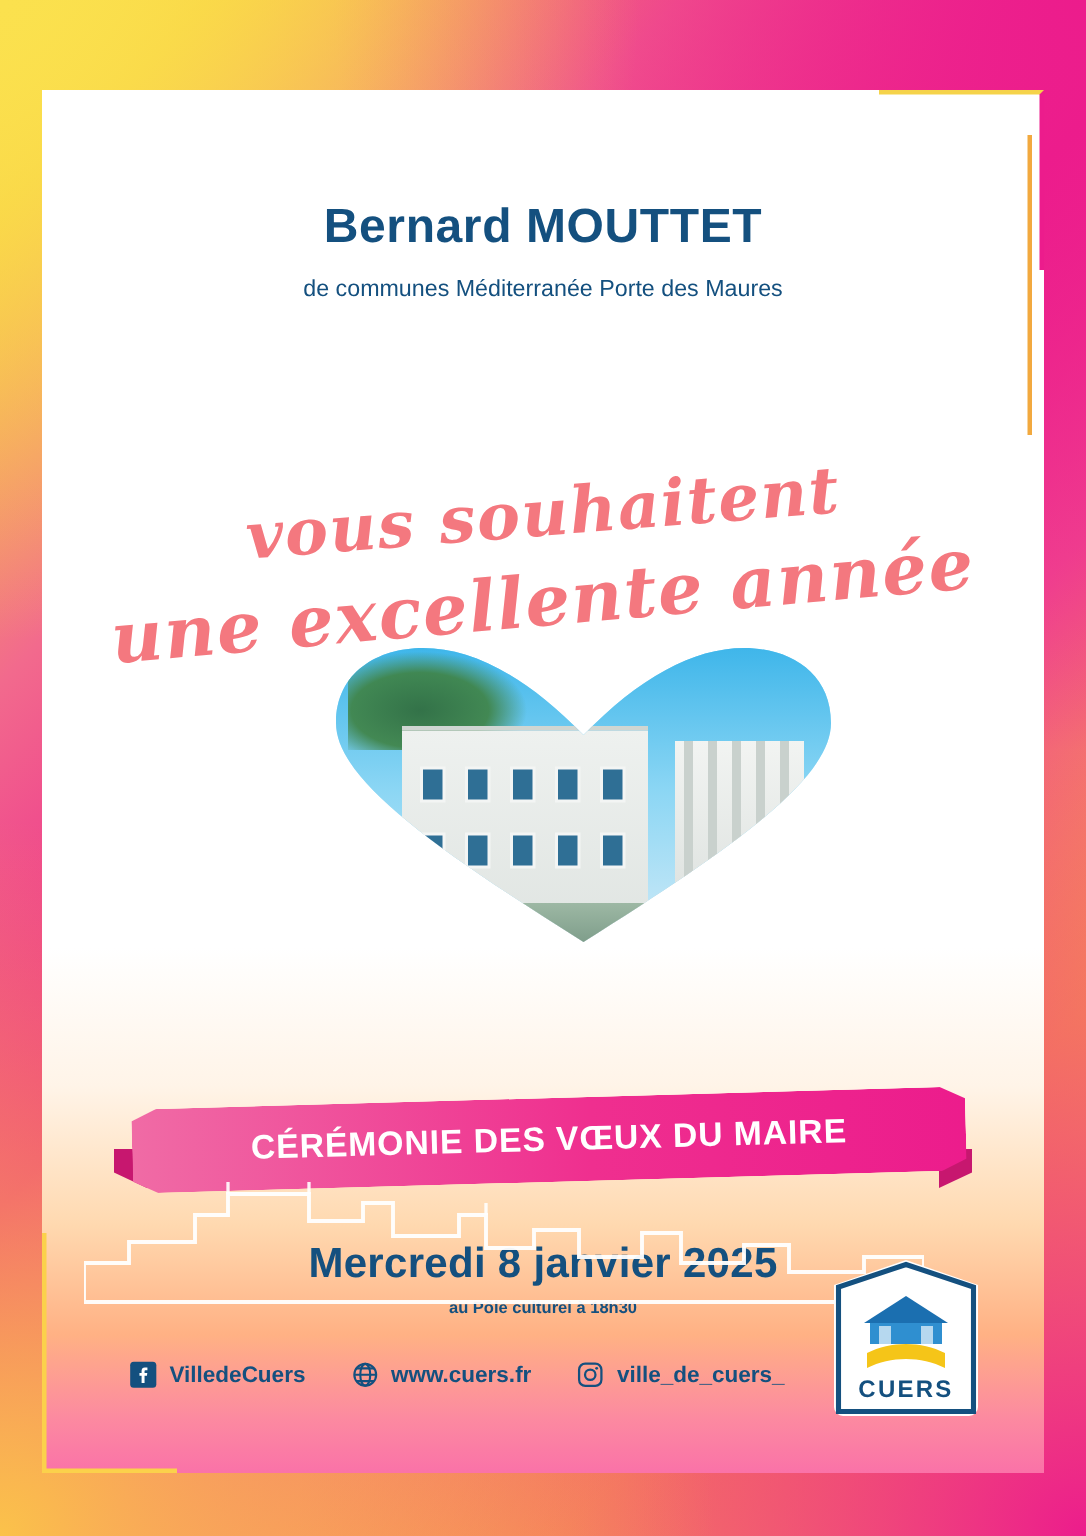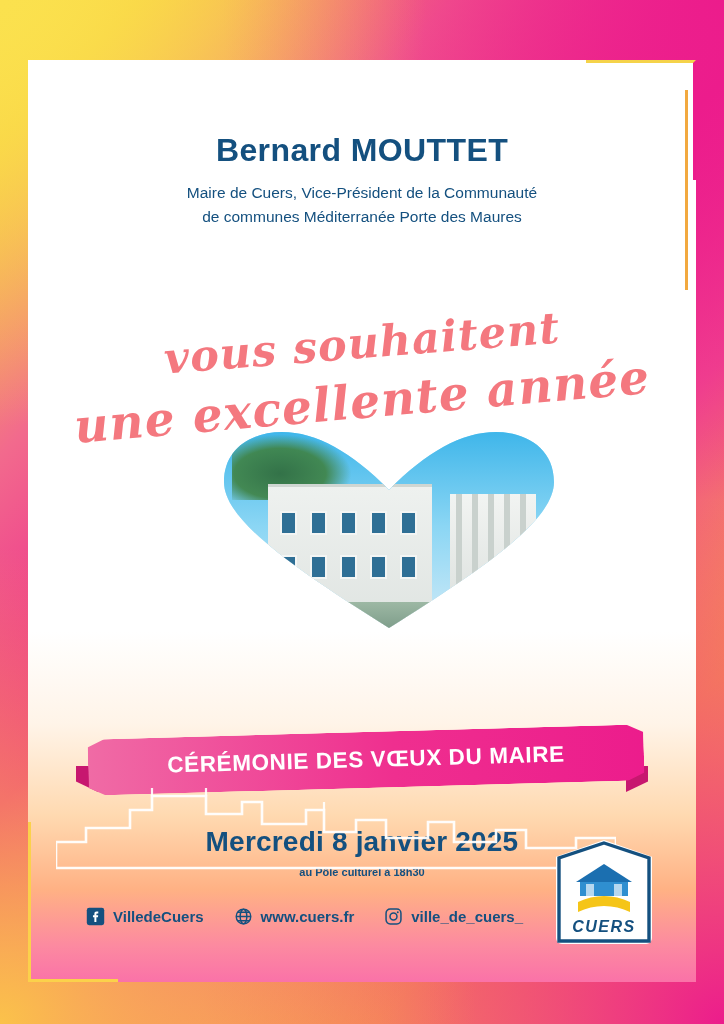--- a/index.html
+++ b/index.html
@@ -309,21 +309,20 @@
   }
   .ic svg { display: block; }
 
   
   .logo {
     position: absolute;
     right: 44px;
     bottom: 38px;
     width: 96px;
     height: 104px;
-    font-style: italic;
   }
   .logo-shield {
     position: absolute;
     inset: 0;
     background: #ffffff;
     clip-path: polygon(50% 0%, 100% 16%, 100% 100%, 0 100%, 0 16%);
     border-radius: 6px;
   }
   .logo-txt {
     position: absolute;
@@ -340,21 +339,20 @@
 
 <div class="poster">
   <div class="inner">
 
     <div class="accent-tr"></div>
     <div class="accent-tr2"></div>
     <div class="accent-bl"></div>
 
     <div class="header">
       <div class="mayor-name">Bernard MOUTTET</div>
-      <div class="mayor-role">Maire de Cuers, Vice-Président de la Communauté</div>
       <div class="mayor-role">de communes Méditerranée Porte des Maures</div>
     </div>
 
     <div class="script">
       <span class="l1">vous souhaitent</span>
       <span class="l2">une excellente année</span>
     </div>
 
     <div class="heart-wrap">
       <div class="heart">

